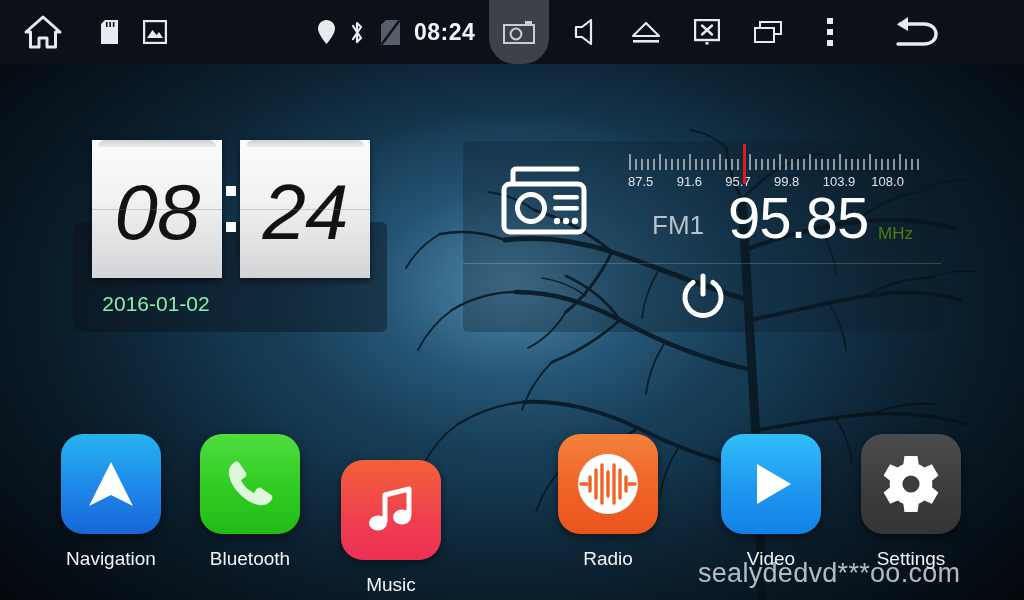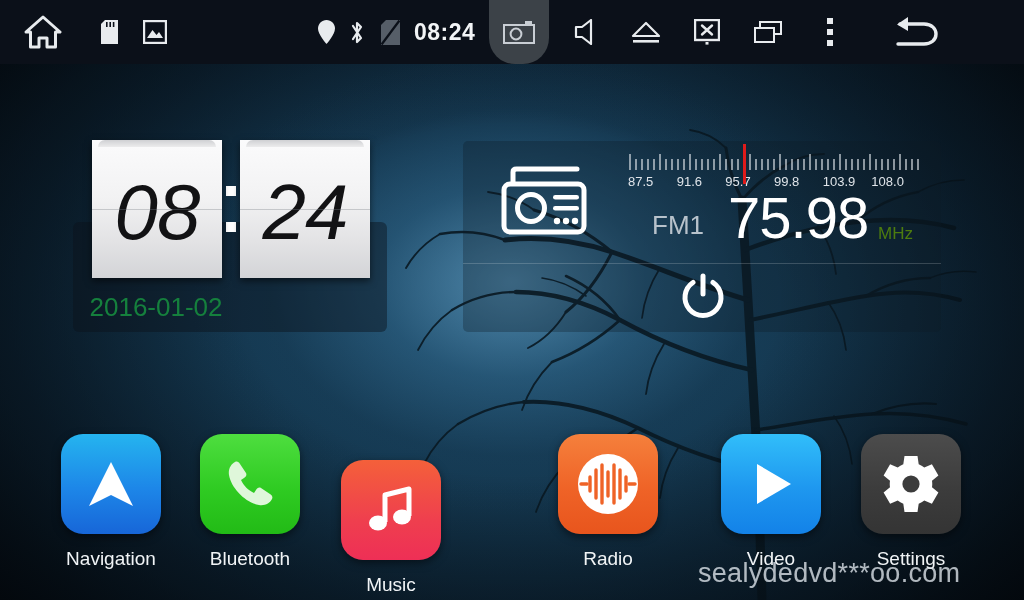--- a/index.html
+++ b/index.html
@@ -95,21 +95,21 @@
     padding-top:6px;
   }
   #flip-colon{
     width:18px; display:flex; flex-direction:column;
     align-items:center; justify-content:center; gap:26px;
   }
   #flip-colon span{ width:10px; height:10px; background:#fff; display:block; }
   #clock-text{
     position:absolute; left:73px; top:292px; width:314px;
     display:flex; z-index:15;
-    color:#15803d; font-size:26px;
+    color:#86efac; font-size:21px;
   }
   #clock-date{ width:166px; text-align:center; }
   #clock-day{ width:148px; text-align:center; }
 
   
   #radio-widget{
     position:absolute; left:463px; top:141px; width:478px; height:191px;
     background:rgba(14,26,38,0.30);
     border-radius:5px;
     z-index:12;
@@ -424,21 +424,21 @@
     <span>91.6</span>
     <span>95.7</span>
     <span>99.8</span>
     <span>103.9</span>
     <span>108.0</span>
   </div>
 </div>
 
 <div id="radio-readout">
   <div id="radio-band">FM1</div>
-  <div id="radio-freq">75.98</div>
+  <div id="radio-freq">95.85</div>
   <div id="radio-unit">MHz</div>
 </div>
 
 <div id="radio-power">
   <svg width="48" height="48" viewBox="0 0 48 48">
     <path d="M14 10.5 A 18 18 0 1 0 34 10.5" fill="none" stroke="#ffffff" stroke-width="5" stroke-linecap="round"></path>
     <line x1="24" y1="4" x2="24" y2="22" stroke="#ffffff" stroke-width="5" stroke-linecap="round"></line>
   </svg>
 </div>
 

